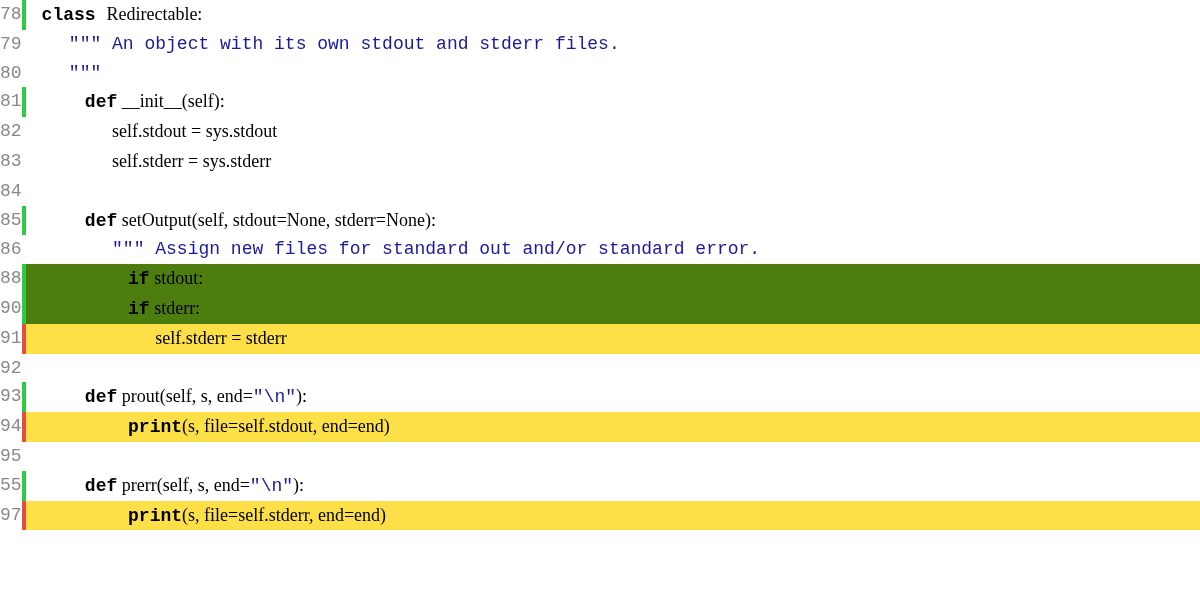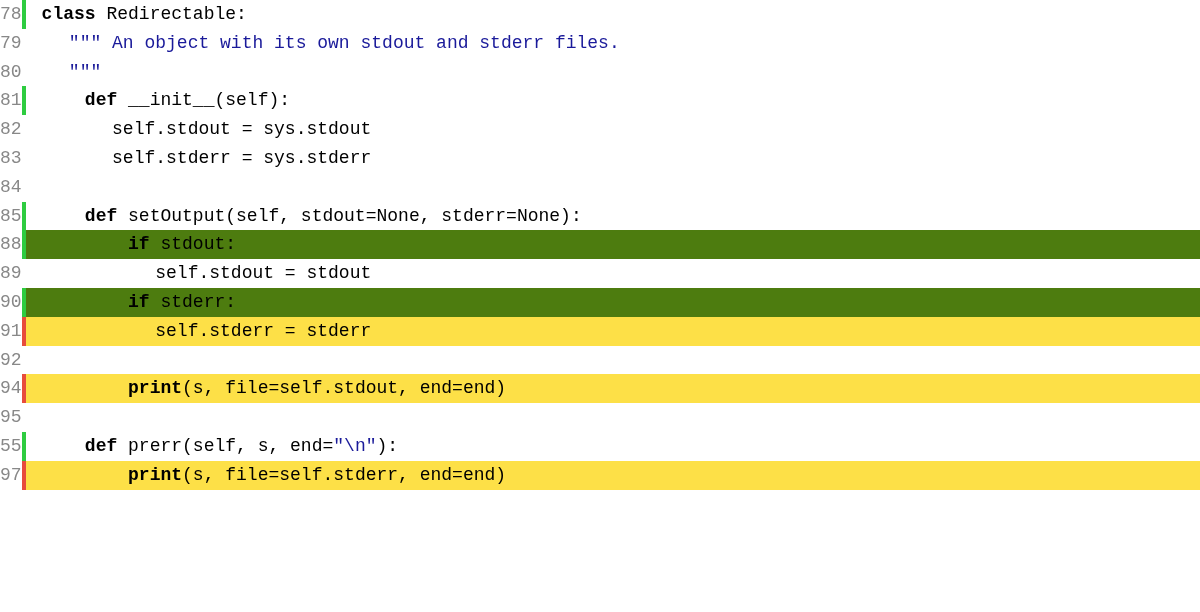--- a/index.html
+++ b/index.html
@@ -35,21 +35,21 @@
   .marker.green { background: #2ecc40; }
   .marker.red { background: #e74c3c; }
   .code {
     padding-left: 10px;
     width: 100%;
   }
   .hl-yellow { background: #4d7c0f; }
   .hl-red    { background: #fde047; }
   .kw { color: #000; font-weight: bold; margin-left: 16px; }
   .str { color: #1a1a9a; }
-  .name { color: #000; }
+  .name { color: #000; font-family: Liberation Serif, serif; }
 </style>
 </head>
 <body>
 
 <table class="code-table">
   <tbody id="code-body">
       <tr>
         <td class="lineno">78</td>
         <td class="marker green"></td>
         <td class="code "><span></span><span class="kw">class </span><span class="name">Redirectable:</span></td>
@@ -83,43 +83,48 @@
         <td class="lineno">84</td>
         <td class="marker "></td>
         <td class="code "><span></span><span class="name"></span></td>
       </tr>
       <tr>
         <td class="lineno">85</td>
         <td class="marker green"></td>
         <td class="code "><span>    </span><span class="kw">def</span><span class="name"> setOutput(self, stdout=None, stderr=None):</span></td>
       </tr>
       <tr>
+        <td class="lineno">86</td>
+        <td class="marker "></td>
+        <td class="code "><span>        </span><span class="str">""" Assign new files for standard out and/or standard error.</span></td>
+      </tr>
+      <tr>
         <td class="lineno">88</td>
         <td class="marker green"></td>
         <td class="code hl-yellow"><span>        </span><span class="kw">if</span><span class="name"> stdout:</span></td>
-      </tr>
-      <tr>
-        <td class="lineno">89</td>
-        <td class="marker "></td>
-        <td class="code "><span>            </span><span class="name">self.stdout = stdout</span></td>
       </tr>
       <tr>
         <td class="lineno">90</td>
         <td class="marker green"></td>
         <td class="code hl-yellow"><span>        </span><span class="kw">if</span><span class="name"> stderr:</span></td>
       </tr>
       <tr>
         <td class="lineno">91</td>
         <td class="marker red"></td>
         <td class="code hl-red"><span>            </span><span class="name">self.stderr = stderr</span></td>
       </tr>
       <tr>
         <td class="lineno">92</td>
         <td class="marker "></td>
         <td class="code "><span></span><span class="name"></span></td>
+      </tr>
+      <tr>
+        <td class="lineno">93</td>
+        <td class="marker green"></td>
+        <td class="code "><span>    </span><span class="kw">def</span><span class="name"> prout(self, s, end=</span><span class="str">"\n"</span><span class="name">):</span></td>
       </tr>
       <tr>
         <td class="lineno">94</td>
         <td class="marker red"></td>
         <td class="code hl-red"><span>        </span><span class="kw">print</span><span class="name">(s, file=self.stdout, end=end)</span></td>
       </tr>
       <tr>
         <td class="lineno">95</td>
         <td class="marker "></td>
         <td class="code "><span></span><span class="name"></span></td>

